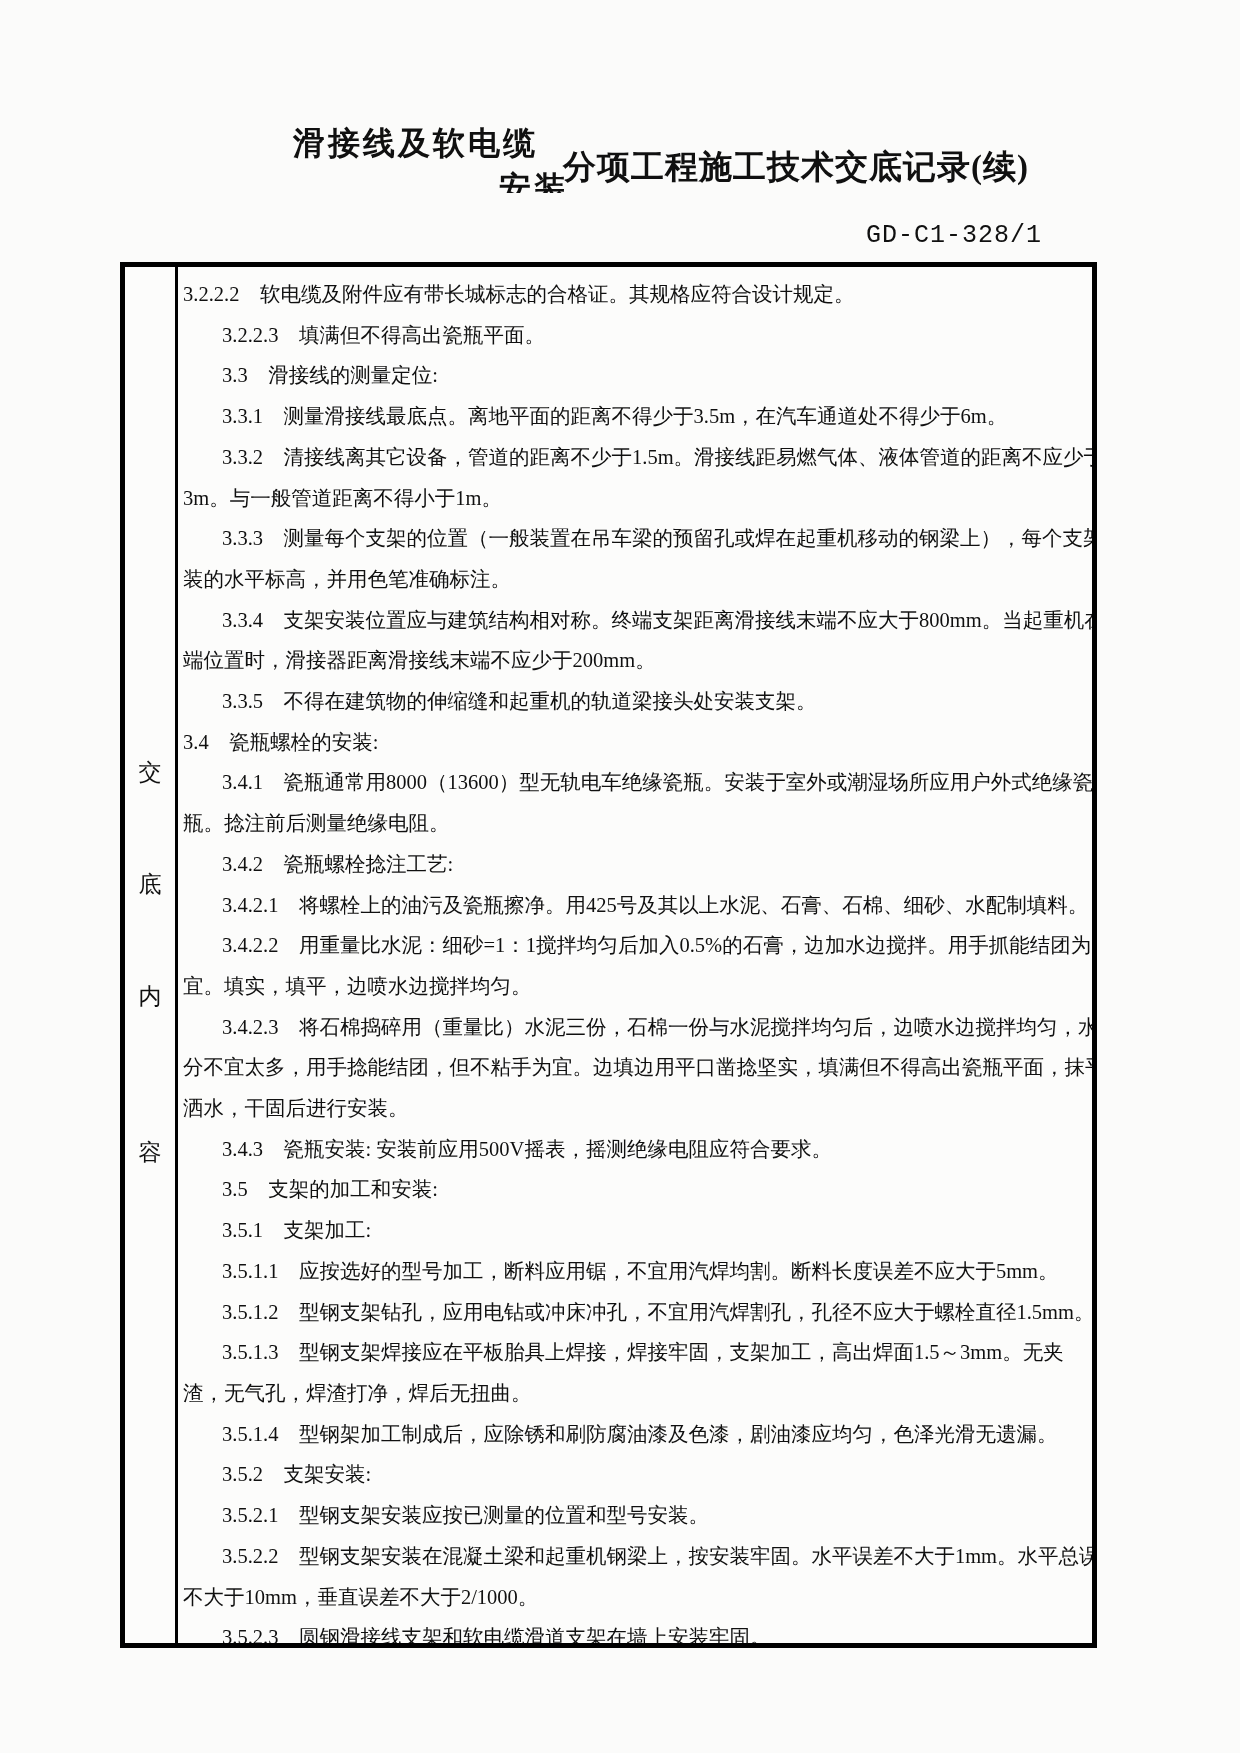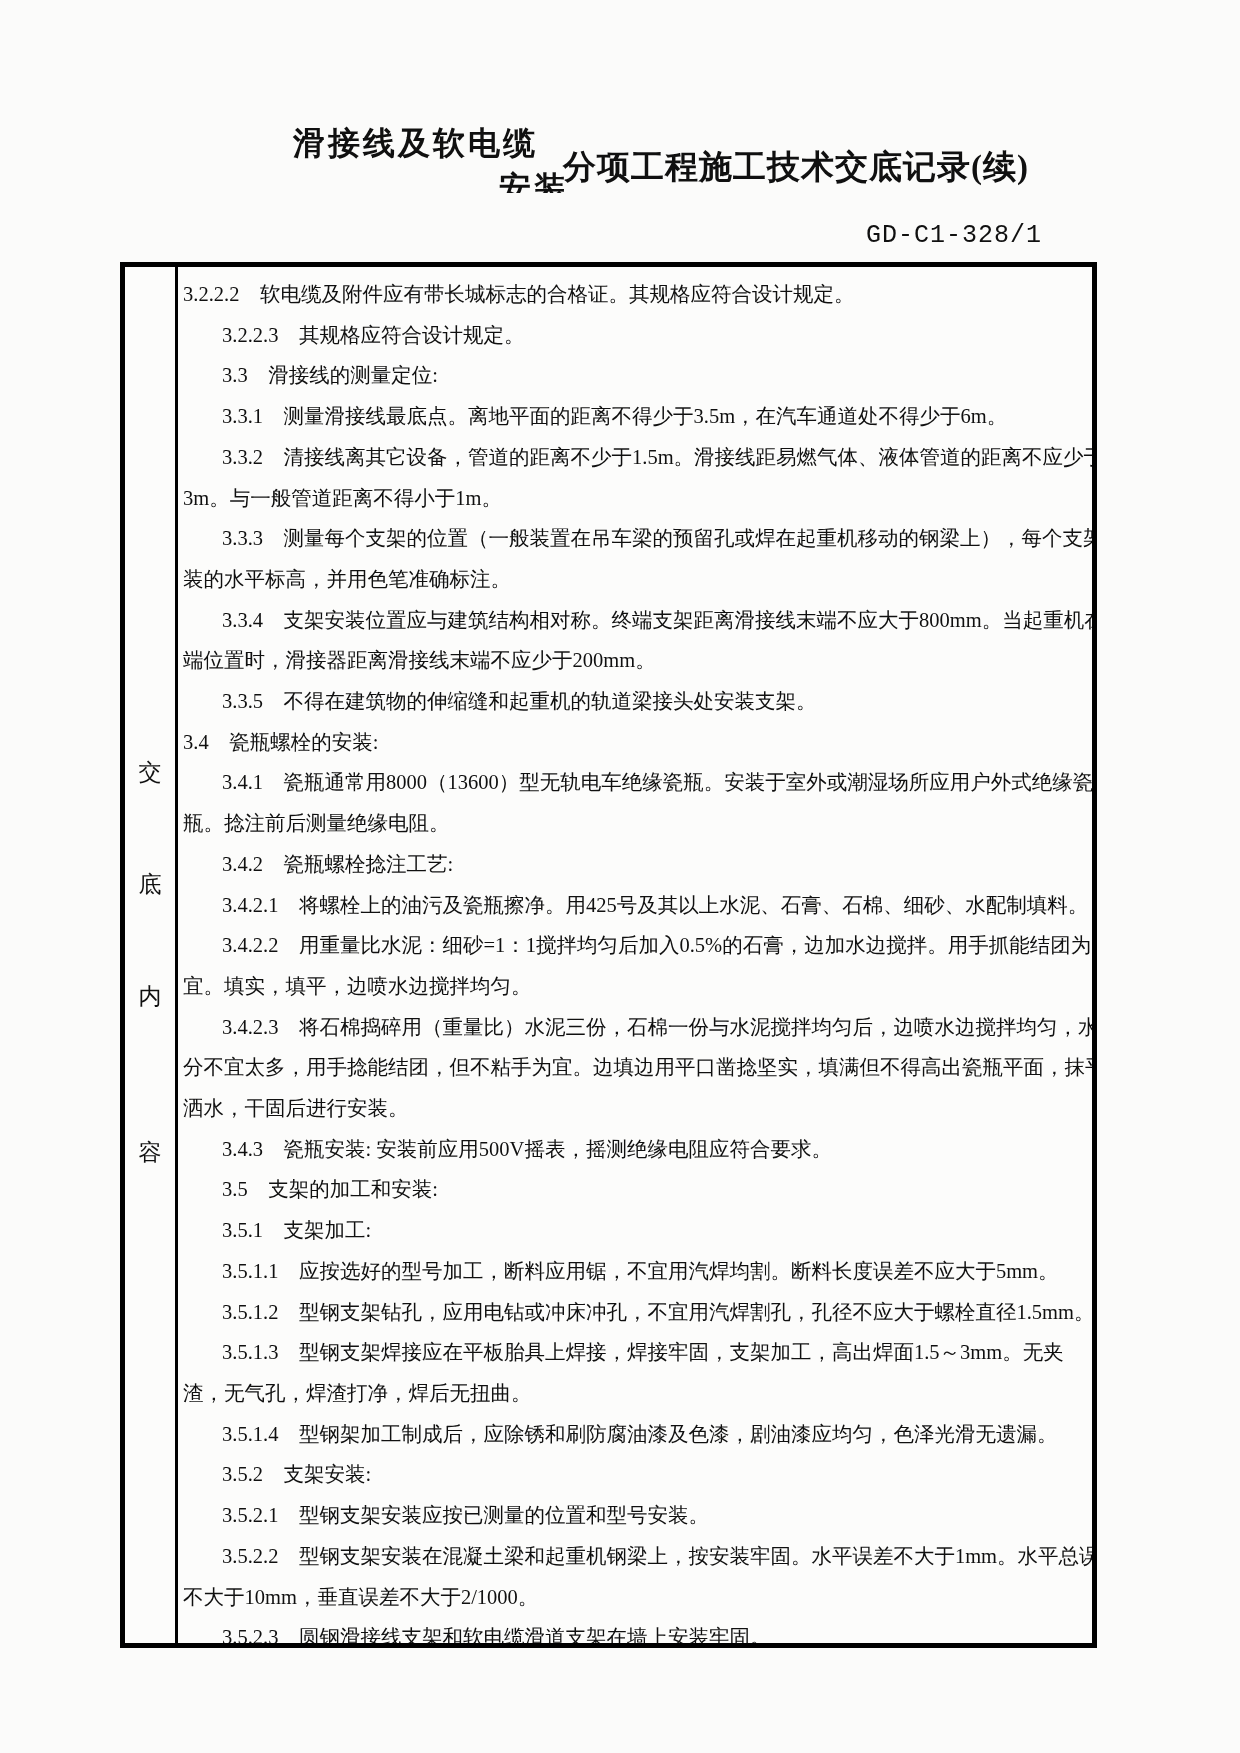--- a/index.html
+++ b/index.html
@@ -89,21 +89,21 @@
 
   <div class="record-table">
     <div class="label-col">
         <div class="label-char">交</div>
         <div class="label-char">底</div>
         <div class="label-char">内</div>
         <div class="label-char">容</div>
       </div>
     <div class="content-col">
         <div class="content-line">3.2.2.2　软电缆及附件应有带长城标志的合格证。其规格应符合设计规定。</div>
-        <div class="content-line indent">3.2.2.3　其规格应符合设计规定。</div>
+        <div class="content-line indent">3.2.2.3　填满但不得高出瓷瓶平面。</div>
         <div class="content-line indent">3.3　滑接线的测量定位:</div>
         <div class="content-line indent">3.3.1　测量滑接线最底点。离地平面的距离不得少于3.5m，在汽车通道处不得少于6m。</div>
         <div class="content-line indent">3.3.2　清接线离其它设备，管道的距离不少于1.5m。滑接线距易燃气体、液体管道的距离不应少于</div>
         <div class="content-line">3m。与一般管道距离不得小于1m。</div>
         <div class="content-line indent">3.3.3　测量每个支架的位置（一般装置在吊车梁的预留孔或焊在起重机移动的钢梁上），每个支架安</div>
         <div class="content-line">装的水平标高，并用色笔准确标注。</div>
         <div class="content-line indent">3.3.4　支架安装位置应与建筑结构相对称。终端支架距离滑接线末端不应大于800mm。当起重机在终</div>
         <div class="content-line">端位置时，滑接器距离滑接线末端不应少于200mm。</div>
         <div class="content-line indent">3.3.5　不得在建筑物的伸缩缝和起重机的轨道梁接头处安装支架。</div>
         <div class="content-line">3.4　瓷瓶螺栓的安装:</div>

